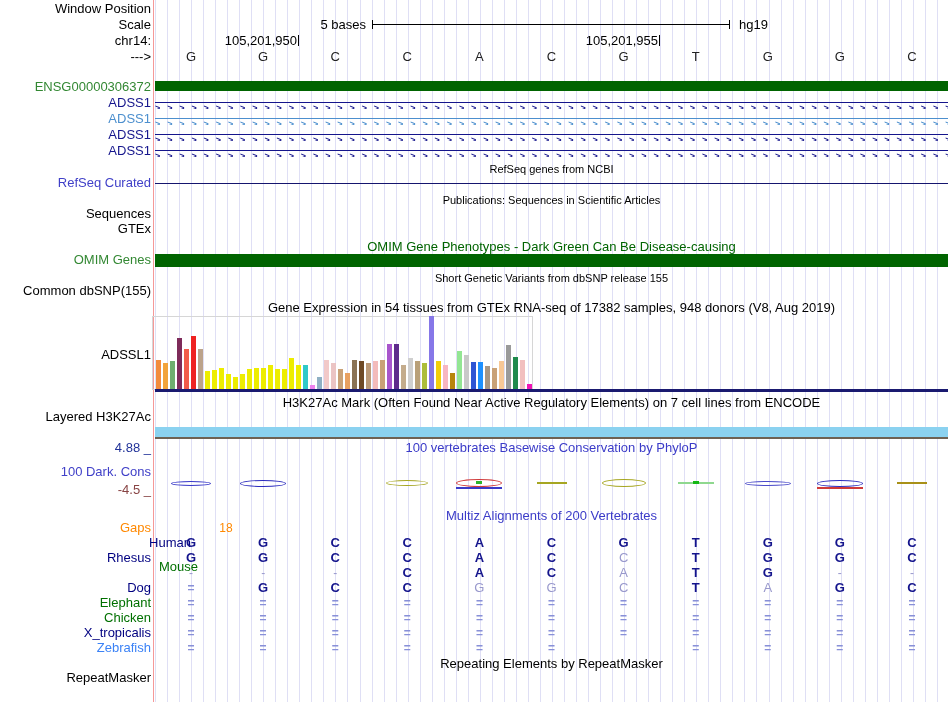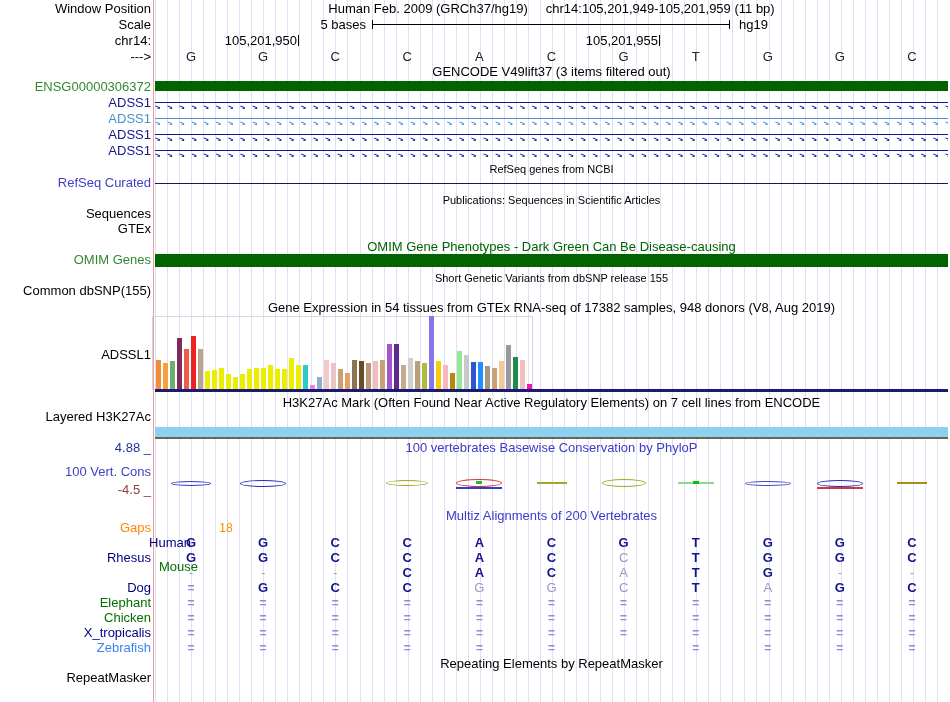--- a/index.html
+++ b/index.html
@@ -35,37 +35,32 @@
 
 <div id="browser">
   <div class="grid"></div>
   <div class="pink-line"></div>
 
   <div class="lbl" style="top:2px">Window Position</div>
   <div class="lbl" style="top:18px">Scale</div>
   <div class="lbl" style="top:34px">chr14:</div>
   <div class="lbl" style="top:50px">---&gt;</div>
 
-  <div class="ctitle mainhdr" style="top:2px">
-    <span>Human Feb. 2009 (GRCh37/hg19)</span>
-    <span>chr14:105,201,949-105,201,959 (11 bp)</span>
-  </div>
 
   <div class="ctitle" style="left:250px;width:116px;text-align:right;top:18px">5 bases</div>
   <div class="hline" style="left:372px;top:24px;width:358px;height:1px;background:#000"></div>
   <div class="vline" style="left:372px;top:20px;width:1px;height:9px;background:#000"></div>
   <div class="vline" style="left:729px;top:20px;width:1px;height:9px;background:#000"></div>
   <div class="ctitle" style="left:739px;width:60px;text-align:left;top:18px">hg19</div>
 
   <div class="ctitle" style="left:180px;width:117px;text-align:right;top:34px">105,201,950</div>
   <div class="vline" style="left:298px;top:35px;width:1px;height:11px;background:#000"></div>
   <div class="ctitle" style="left:542px;width:116px;text-align:right;top:34px">105,201,955</div>
   <div class="vline" style="left:659px;top:35px;width:1px;height:11px;background:#000"></div>
 
-  <div class="ctitle" style="top:65px">GENCODE V49lift37 (3 items filtered out)</div>
   <div class="lbl" style="top:80px;color:#338833">ENSG00000306372</div>
   <div class="bar" style="left:155px;top:81px;width:793px;height:10px;background:#006400"></div>
   <div class="lbl" style="top:96px;color:#15158C">ADSS1</div>
   <div class="lbl" style="top:112px;color:#4C8FCE">ADSS1</div>
   <div class="lbl" style="top:128px;color:#15158C">ADSS1</div>
   <div class="lbl" style="top:144px;color:#15158C">ADSS1</div>
 
   <div class="ctitle small" style="top:162px">RefSeq genes from NCBI</div>
   <div class="lbl" style="top:176px;color:#4040C8">RefSeq Curated</div>
   <div class="hline" style="left:155px;top:183px;width:793px;height:1px;background:#15156E"></div>
@@ -86,21 +81,21 @@
   <div class="gtex-panel"></div>
   <div class="hline" style="left:155px;top:389px;width:793px;height:3px;background:#1A1A70"></div>
 
   <div class="ctitle" style="top:396px">H3K27Ac Mark (Often Found Near Active Regulatory Elements) on 7 cell lines from ENCODE</div>
   <div class="lbl" style="top:410px">Layered H3K27Ac</div>
   <div class="bar" id="h3k-band" style="left: 155px; top: 427px; width: 793px; height: 10px; background: rgb(139, 210, 240);"></div>
   <div class="bar" id="h3k-base" style="left: 155px; top: 437px; width: 793px; height: 2px; background: rgb(110, 98, 84);"></div>
 
   <div class="ctitle" style="top:441px;color:#3B3BC8">100 vertebrates Basewise Conservation by PhyloP</div>
   <div class="lbl" style="top:441px;color:#223399">4.88 _</div>
-  <div class="lbl" style="top:465px;color:#4040C8">100 Vert. Cons</div>
+  <div class="lbl" style="top:465px;color:#4040C8">100 Dark. Cons</div>
   <div class="lbl" style="top:483px;color:#884444">-4.5 _</div>
 
   <div class="ctitle" style="top:509px;color:#3B3BC8">Multiz Alignments of 200 Vertebrates</div>
   <div class="lbl" style="top:521px;color:#FF8800">Gaps</div>
   <div class="seq-base" style="left:226px;top:521px;color:#FF8800;font-size:12px">18</div>
 
   <div class="ctitle" style="top:657px">Repeating Elements by RepeatMasker</div>
   <div class="lbl" style="top:671px">RepeatMasker</div>
 <div class="seq-base" style="left: 191.045px; top: 50px;">G</div>
     <div class="seq-base" style="left: 263.136px; top: 50px;">G</div>

